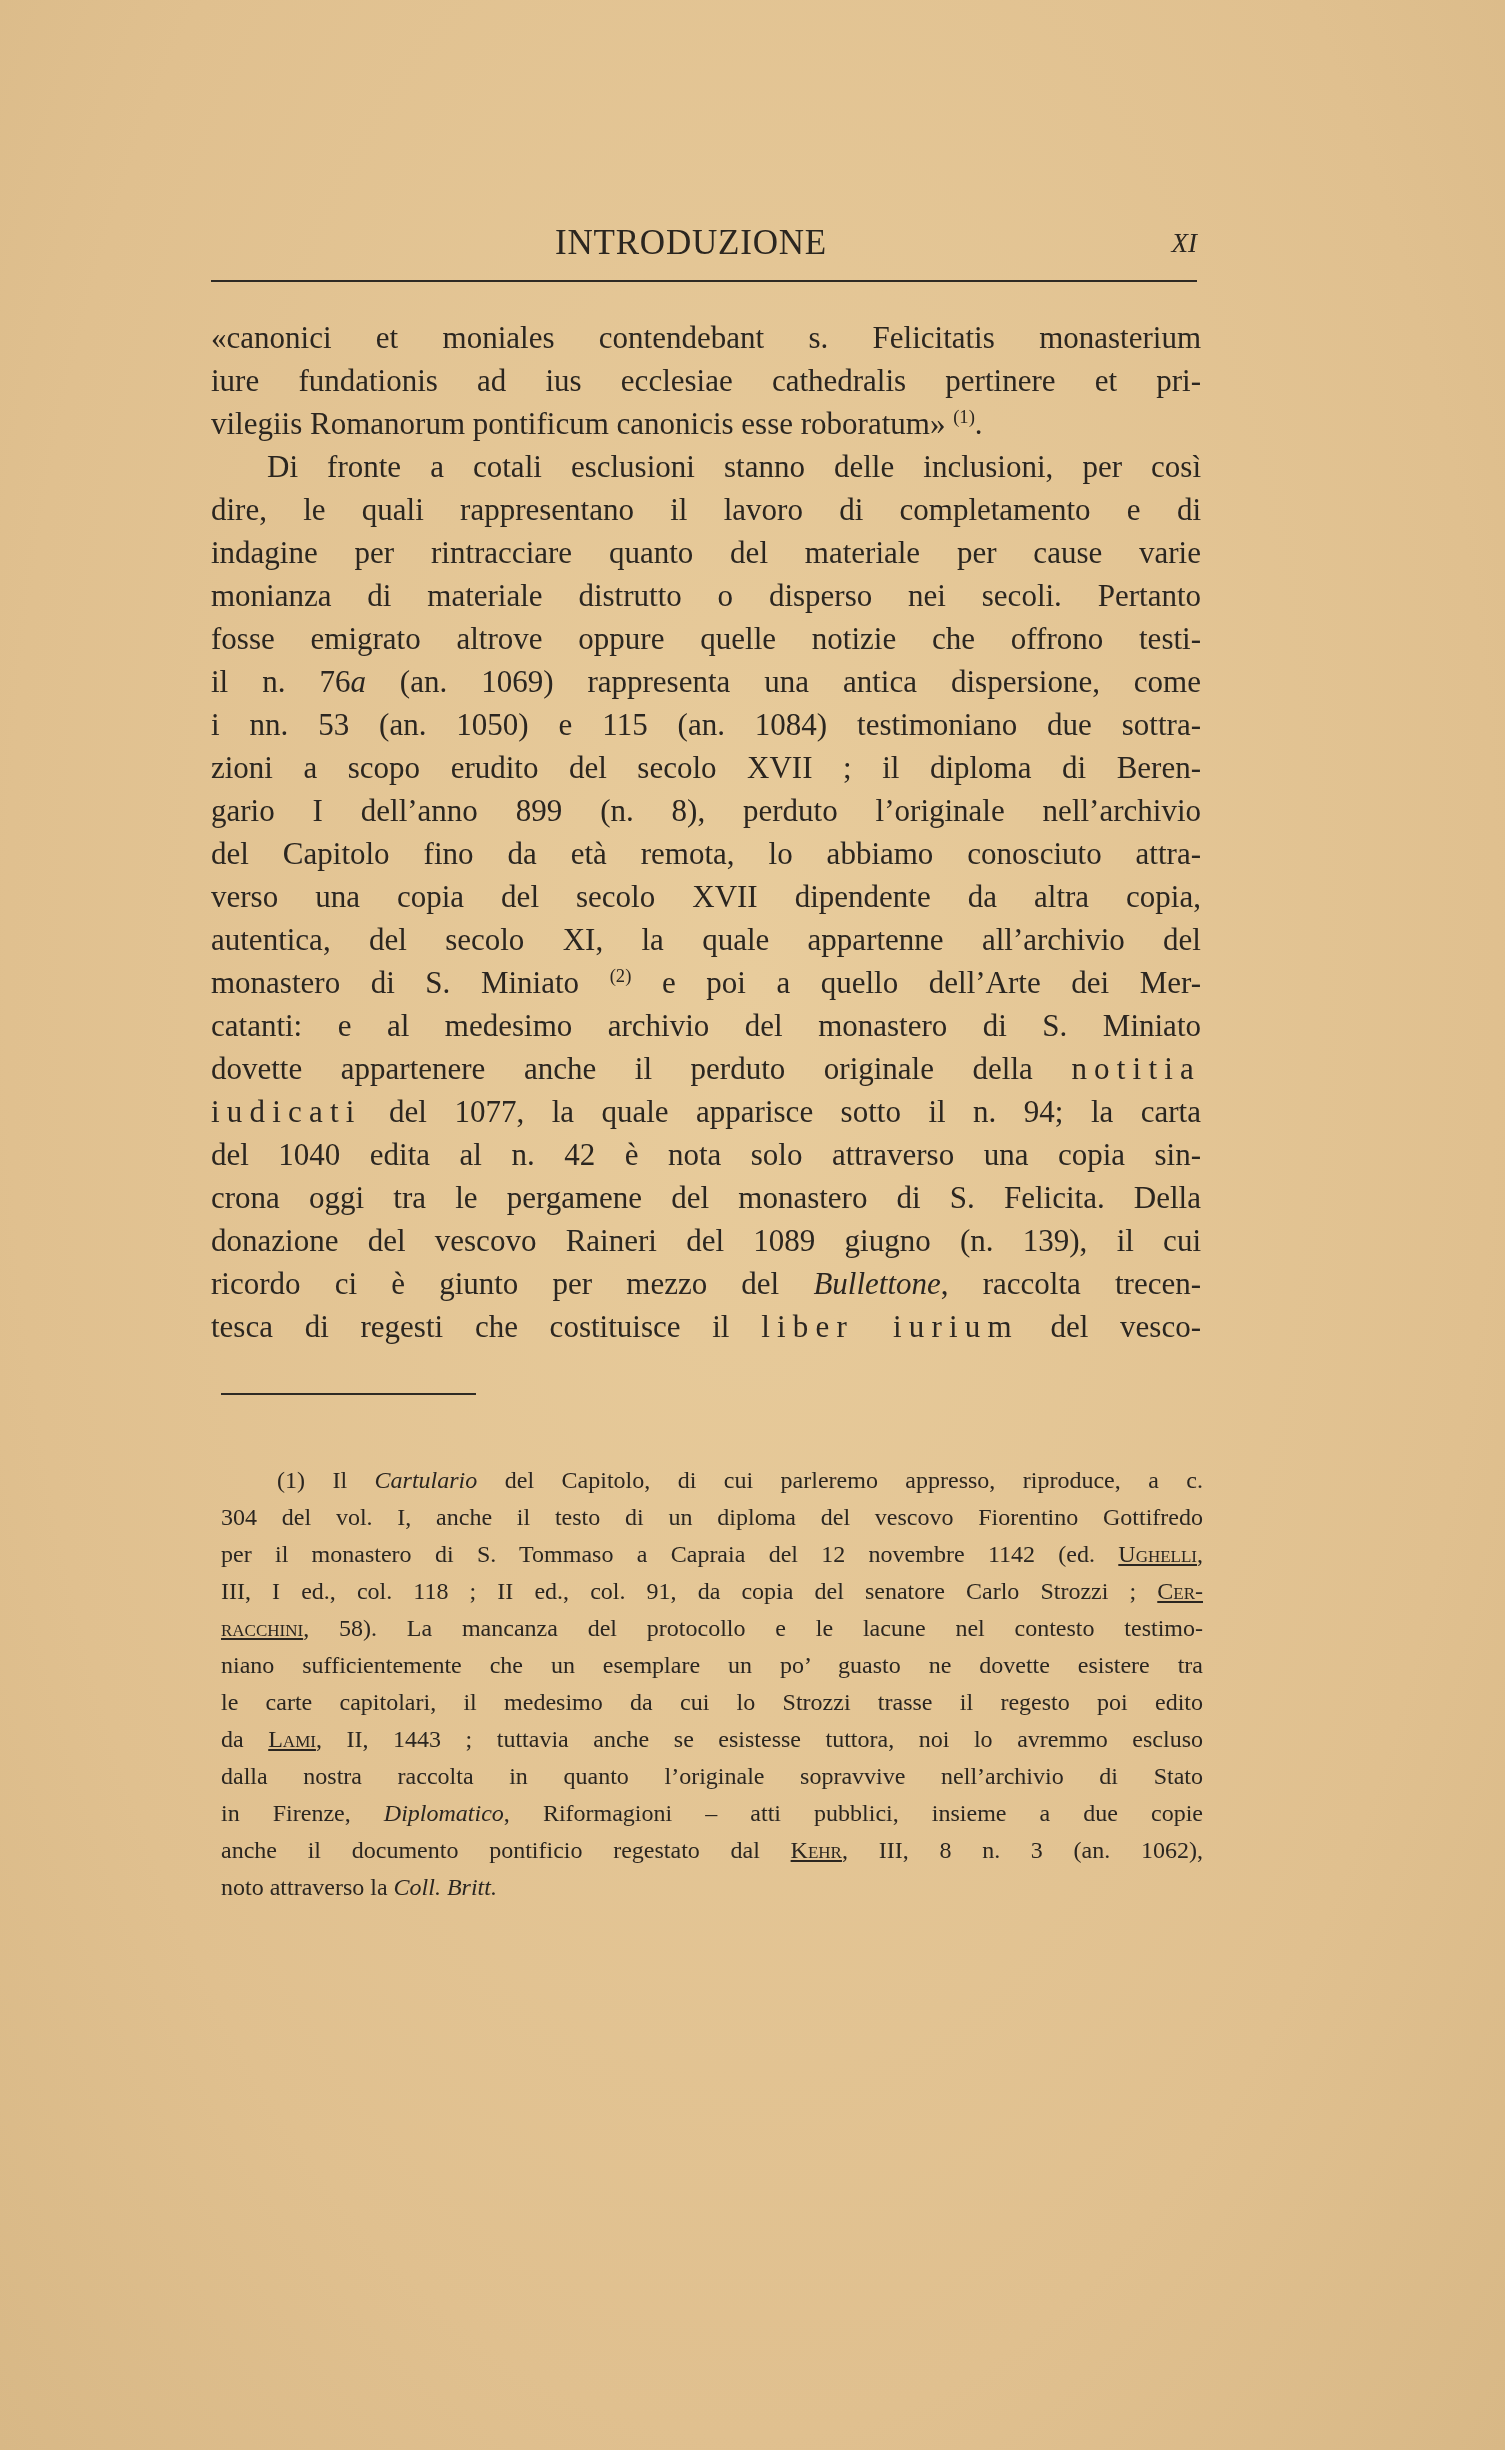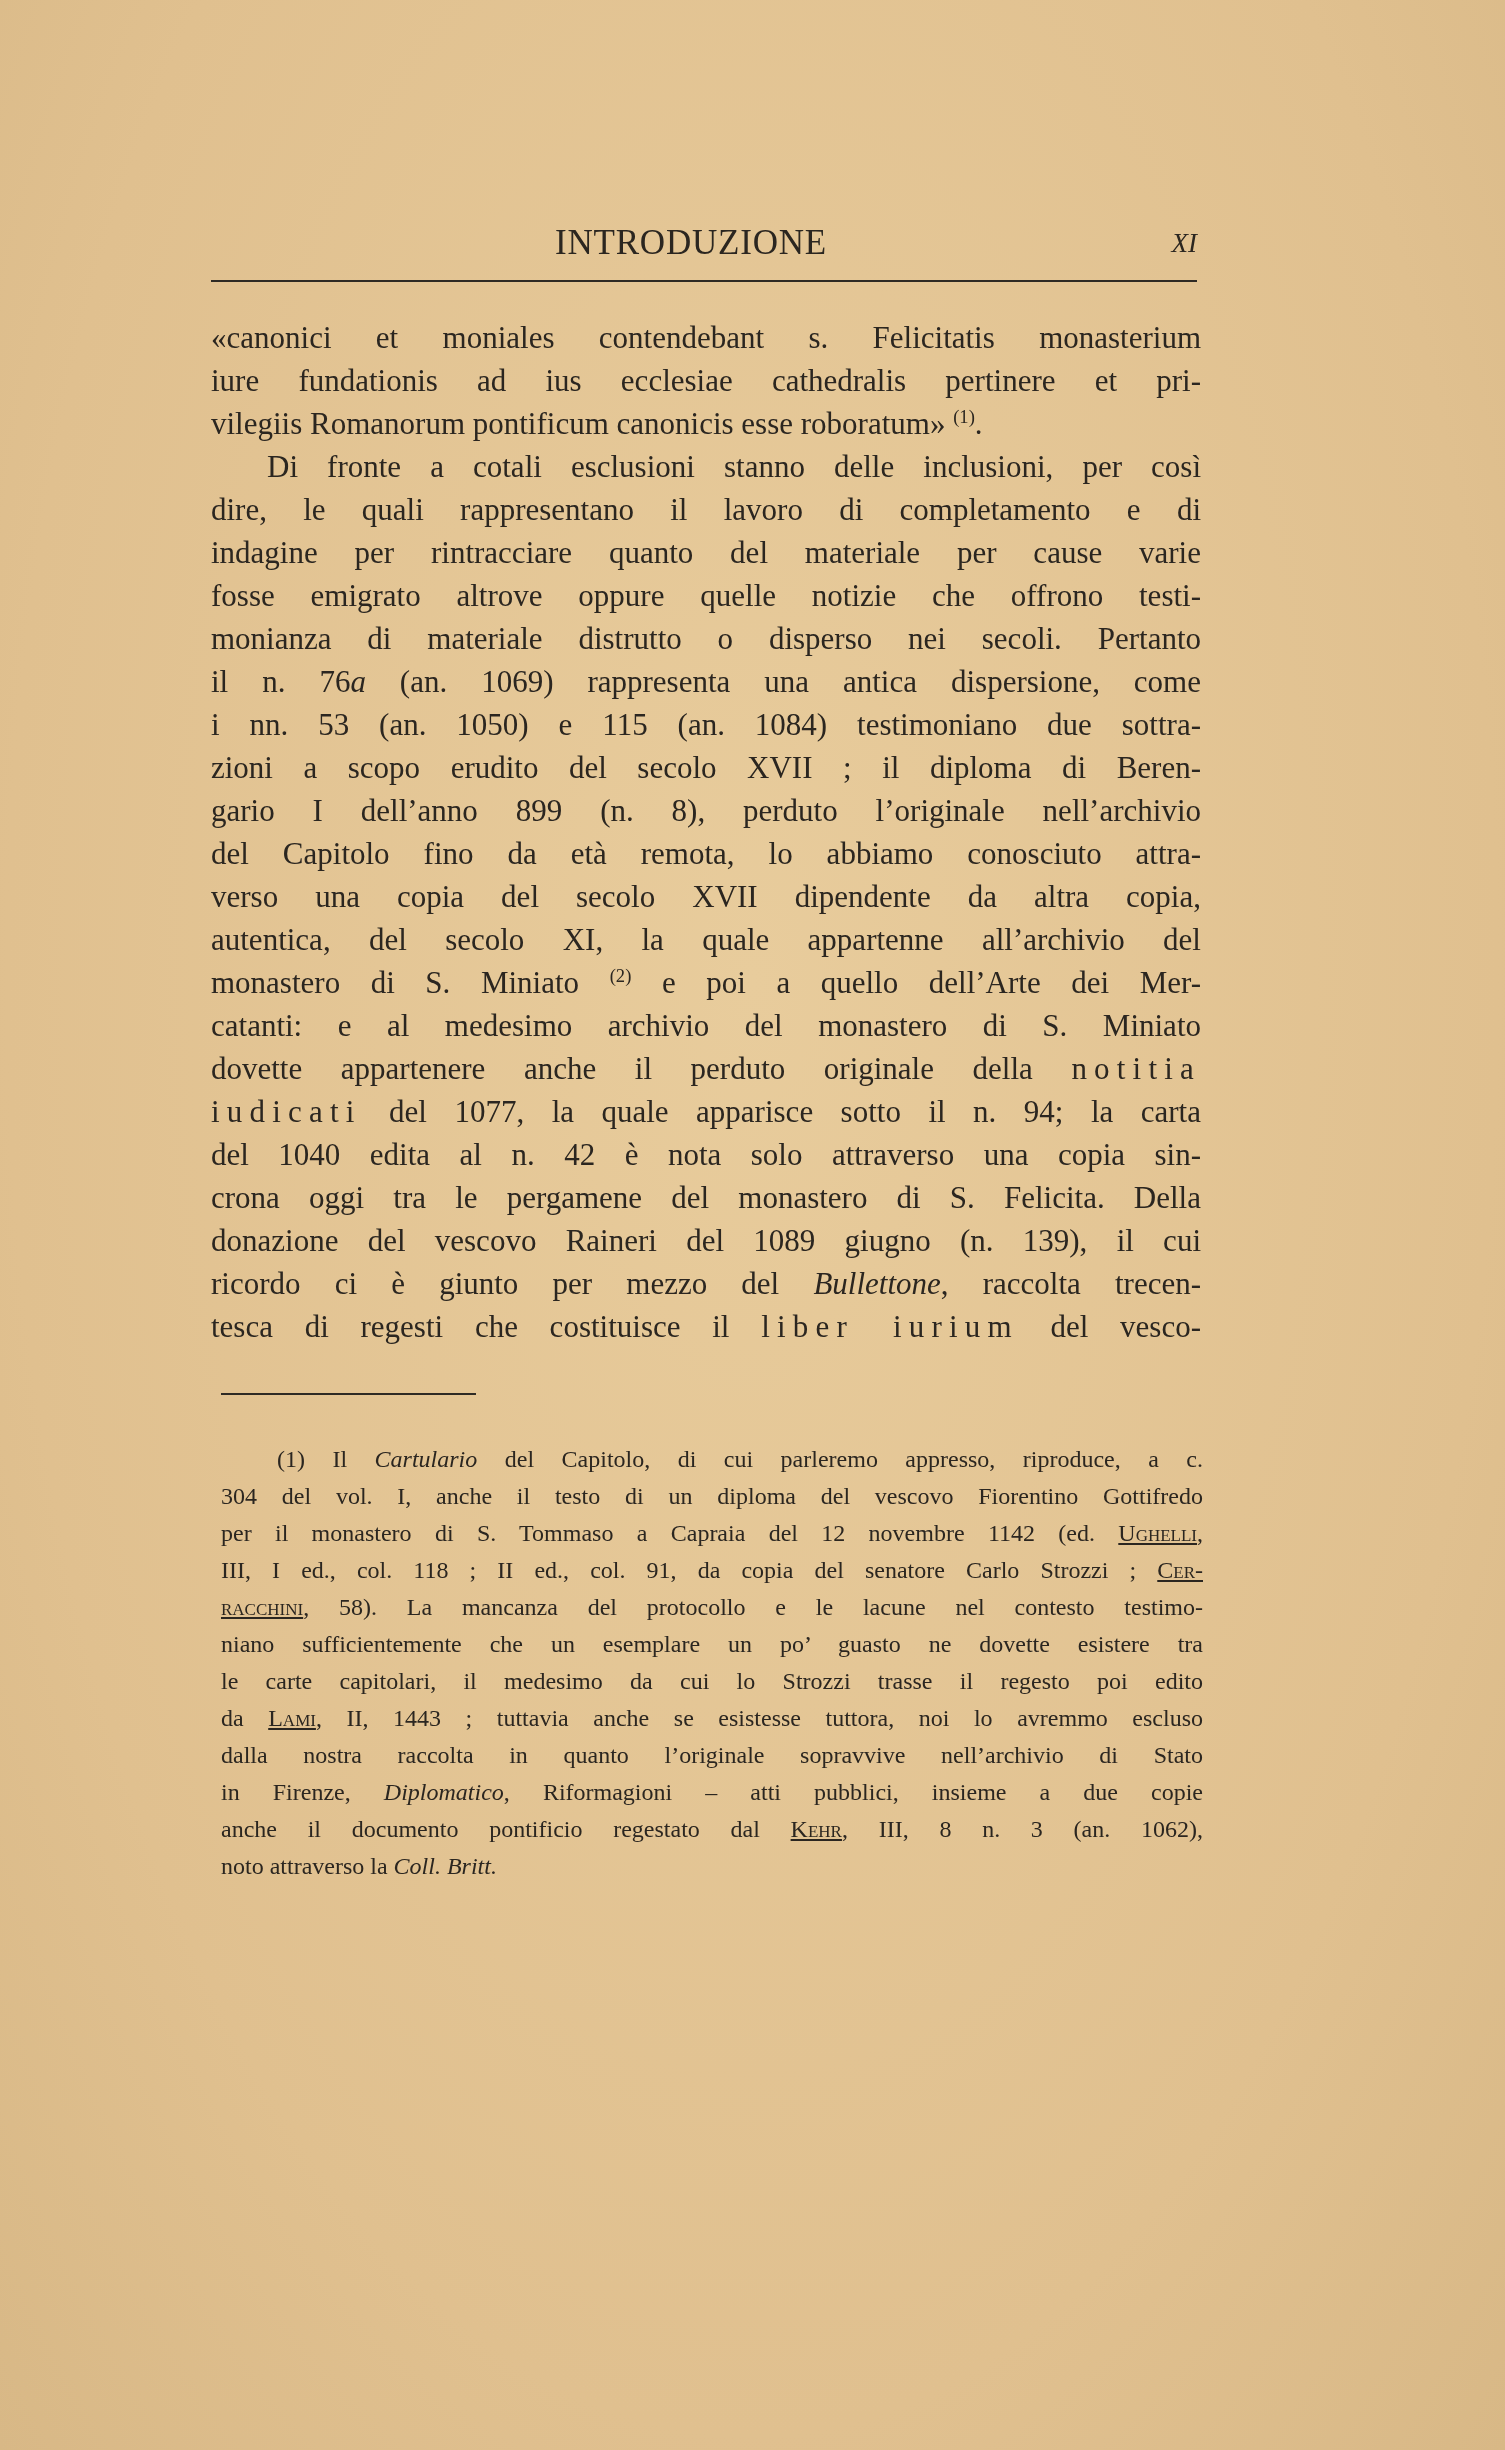--- a/index.html
+++ b/index.html
@@ -28,43 +28,43 @@
   .it { font-style:italic; }
   .sp { letter-spacing:7.2px; }
   .sc { font-variant:small-caps;text-decoration:underline; }
   .fn-rule { position:absolute; left:221px; width:255px; top:1393px; border-top:2px solid #2e2a24; }
   .footnotes { position:absolute; left:221px; width:982px; top:1441px; }
   .fline {
     height:37px; line-height:37px;
     font-size:24px; font-family:"Liberation Serif", serif;
     text-align:justify; text-align-last:justify; white-space:nowrap;
   }
-  .fline.indent { padding-left:56px; }
+  .fline.indent { padding-left:56px;margin-top:21px; }
   .fline.short { text-align-last:left; }
 </style>
 </head>
 <body>
 
 <div class="page">
 
   <div class="running-head">
     <span class="head-title">INTRODUZIONE</span>
     <span class="head-folio">XI</span>
   </div>
   <div class="head-rule"></div>
 
   <div class="body-text">
     <div class="line"><span>«canonici et moniales contendebant s. Felicitatis monasterium</span></div>
     <div class="line"><span>iure fundationis ad ius ecclesiae cathedralis pertinere et pri-</span></div>
     <div class="line" style="text-align-last:left;"><span>vilegiis Romanorum pontificum canonicis esse roboratum» </span><sup>(1)</sup><span>.</span></div>
     <div class="line indent"><span>Di fronte a cotali esclusioni stanno delle inclusioni, per così</span></div>
     <div class="line"><span>dire, le quali rappresentano il lavoro di completamento e di</span></div>
     <div class="line"><span>indagine per rintracciare quanto del materiale per cause varie</span></div>
+    <div class="line"><span>monianza di materiale distrutto o disperso nei secoli. Pertanto</span></div>
     <div class="line"><span>fosse emigrato altrove oppure quelle notizie che offrono testi-</span></div>
-    <div class="line"><span>monianza di materiale distrutto o disperso nei secoli. Pertanto</span></div>
     <div class="line"><span>il n. 76</span><span class="it">a</span><span> (an. 1069) rappresenta una antica dispersione, come</span></div>
     <div class="line"><span>i nn. 53 (an. 1050) e 115 (an. 1084) testimoniano due sottra-</span></div>
     <div class="line"><span>zioni a scopo erudito del secolo XVII ; il diploma di Beren-</span></div>
     <div class="line"><span>gario I dell’anno 899 (n. 8), perduto l’originale nell’archivio</span></div>
     <div class="line"><span>del Capitolo fino da età remota, lo abbiamo conosciuto attra-</span></div>
     <div class="line"><span>verso una copia del secolo XVII dipendente da altra copia,</span></div>
     <div class="line"><span>autentica, del secolo XI, la quale appartenne all’archivio del</span></div>
     <div class="line"><span>monastero di S. Miniato </span><sup>(2)</sup><span> e poi a quello dell’Arte dei Mer-</span></div>
     <div class="line"><span>catanti: e al medesimo archivio del monastero di S. Miniato</span></div>
     <div class="line"><span>dovette appartenere anche il perduto originale della </span><span class="sp">notitia</span></div>

